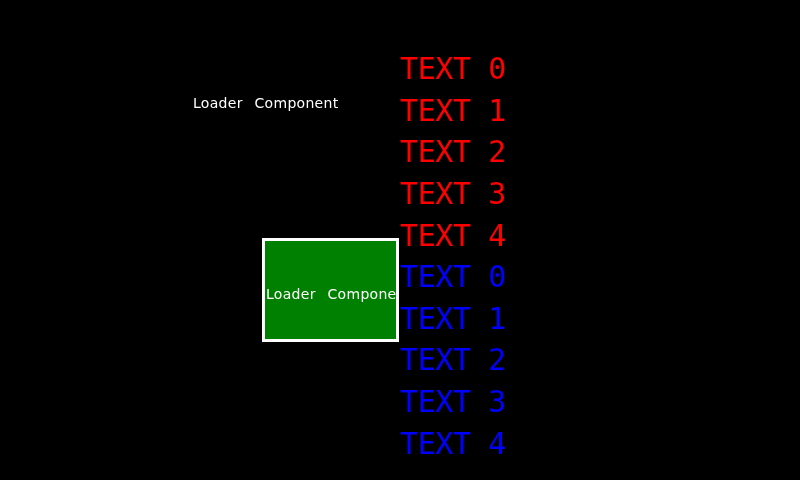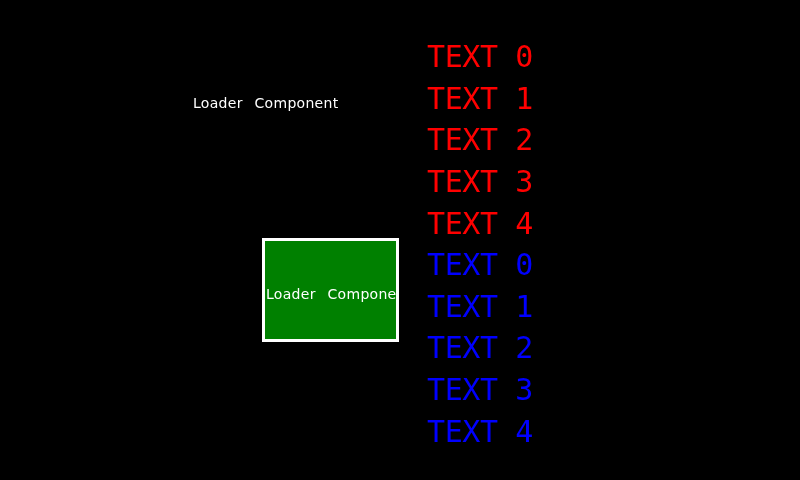--- a/index.html
+++ b/index.html
@@ -58,23 +58,22 @@
     font-size: 14px;
     letter-spacing: 0.3px;
     word-spacing: 7px;
     white-space: nowrap;
   }
 
   
   .text-list {
     position: absolute;
     left: 400px;
-    top: 36px;
+    top: 48px;
     width: 180px;
-    margin-left: 27px;
   }
 
   .text-row {
     height: 41.6px;
     display: flex;
     align-items: center;
     font-family: "DejaVu Sans Mono", monospace;
     font-size: 30px;
     letter-spacing: -0.4px;
     white-space: nowrap;

